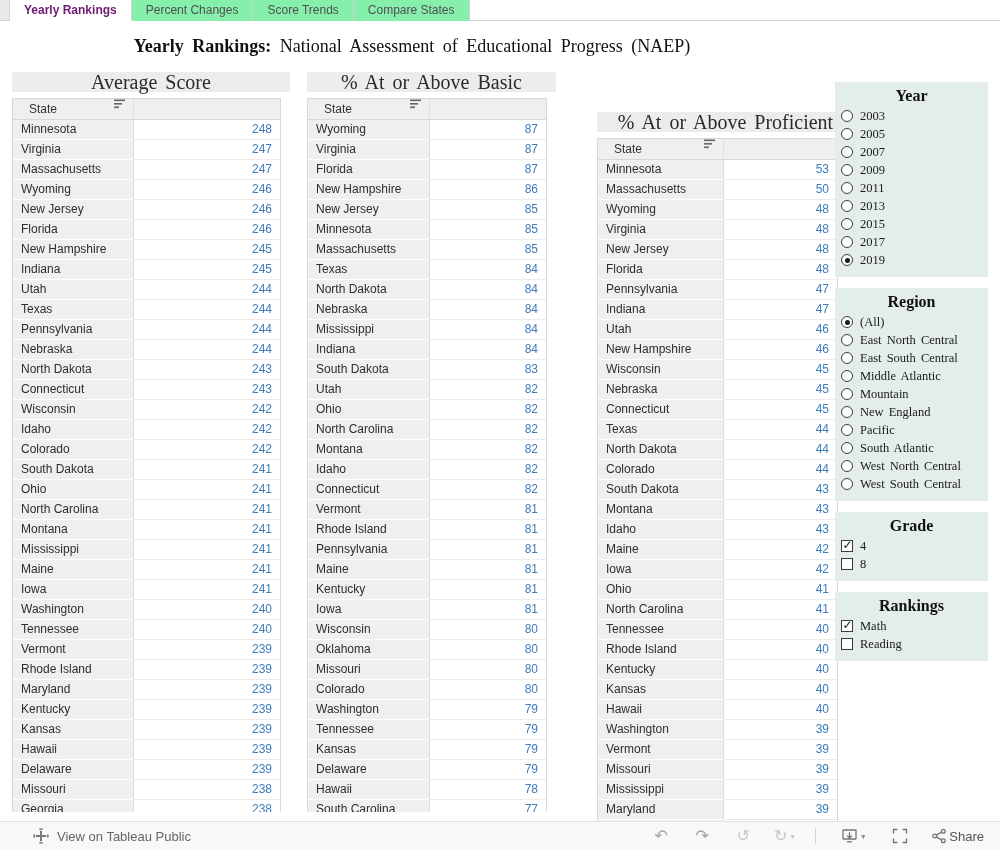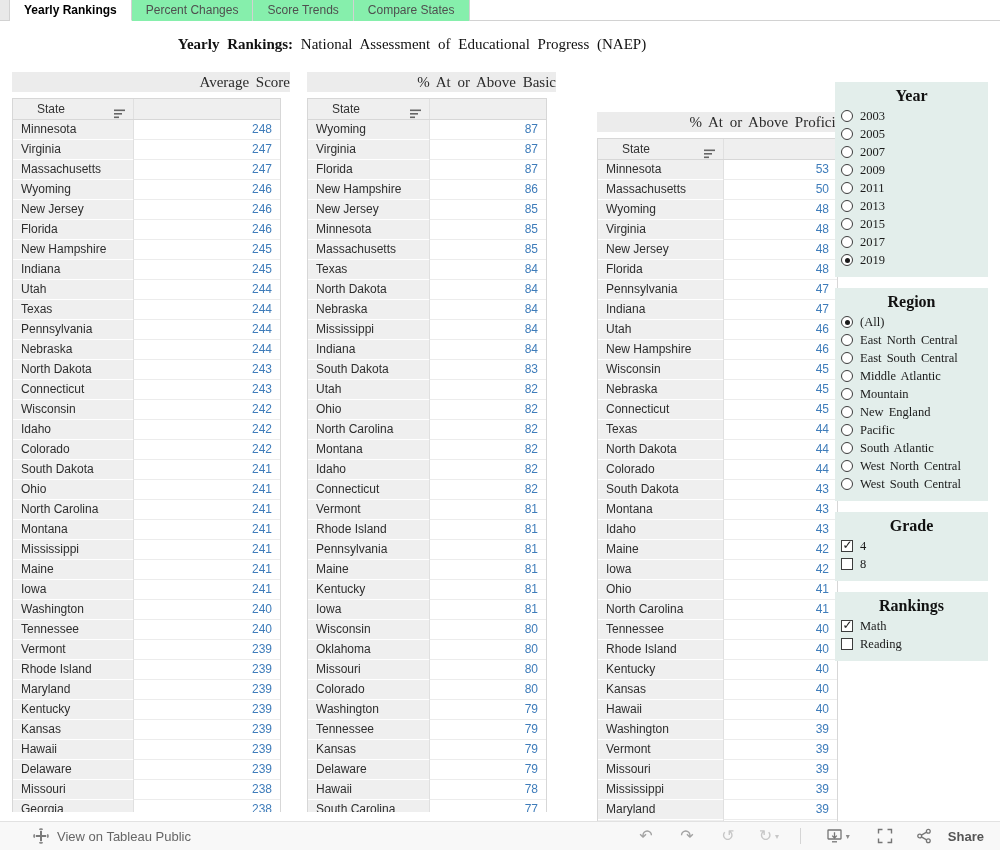--- a/index.html
+++ b/index.html
@@ -6,39 +6,39 @@
   html,body { width:1000px; height:850px; overflow:hidden; background:#fff;
     font-family:"Liberation Sans", sans-serif; position:relative; }
 
   
   .tabbar { position:absolute; top:0; left:0; width:1000px; height:21px;
     display:flex; border-bottom:1px solid #d2d2d2; background:#fff; }
   .tab-stub { width:10px; height:20px; background:#e9e9e9; border-right:1px solid #d2d2d2; }
   .tabs { display:flex; }
   .tab { height:21px; line-height:20px; padding:0 14px; font-size:12px; color:#4f4f4f;
     background:#86efac; border-right:1px solid #d2d2d2; cursor:default; white-space:nowrap; }
-  .tab.active { background:#fff; color:#000000; font-weight:700; border-bottom:1px solid #fff; }
+  .tab.active { background:#fff; color:#701a75; font-weight:700; border-bottom:1px solid #fff; }
 
   
   .page-title { position:absolute; top:36px; left:0; width:824px; text-align:center;
-    font-family:"Liberation Serif", serif; font-size:15px; color:#111; word-spacing:4px; }
+    font-family:"Liberation Serif", serif; font-size:18px; color:#111; word-spacing:4px; }
   .page-title .t-prefix { font-weight:600; }
 
   
   .viz { position:absolute; top:72px; height:740px; overflow:hidden; }
   .viz.t1 { left:12px;  width:278px; }
   .viz.t2 { left:307px; width:249px; }
   .viz.t3 { left:597px; width:257px;margin-top:40px; }
-  .viz-title { height:20px; background:#ececec; text-align:right; line-height:20px;
-    font-family:"Liberation Serif", serif; font-size:15px; color:#2b2b2b; word-spacing:3px; }
+  .viz-title { height:20px; background:#ececec; text-align:center; line-height:20px;
+    font-family:"Liberation Serif", serif; font-size:20px; color:#2b2b2b; word-spacing:3px; }
   .tbl { margin-top:6px; border:1px solid #d7d7d7; background:#fff; }
   .t1 .tbl { width:269px; } .t2 .tbl { width:240px; } .t3 .tbl { width:241px; }
   .thead { display:flex; height:21px; border-bottom:1px solid #d7d7d7; background:#efefef; }
   .th { font-size:12px; color:#333; line-height:20px; }
-  .state-h { display:flex; align-items:flex-end; padding-left:24px; }
+  .state-h { display:flex; align-items:flex-start; padding-left:16px; }
   .t1 .state-h { width:120px; } .t2 .state-h { width:121px; } .t3 .state-h { width:125px; }
   .state-h .sort-svg { margin-left:auto; margin-right:7px; }
   .val-h { flex:1; border-left:1px solid #e0e0e0; }
   .row { display:flex; height:20px; }
   .cell { font-size:12px; line-height:19px; }
   .cell.state { background:#efefef; color:#2e2e2e; padding-left:8px; border-bottom:1px solid #fff;
     white-space:nowrap; overflow:hidden; }
   .t1 .cell.state { width:120px; } .t2 .cell.state { width:121px; } .t3 .cell.state { width:125px; }
   .cell.val { flex:1; text-align:right; padding-right:8px; color:#3e7cba;
     border-bottom:1px solid #ececec; border-left:1px solid #e0e0e0; }
@@ -64,21 +64,21 @@
   .tb-left { display:flex; align-items:center; margin-left:33px; cursor:pointer; }
   .tb-left .vot-label { font-size:13px; color:#666; margin-left:8px; }
   .tb-right { display:flex; align-items:center; margin-left:auto; margin-right:16px; }
   .tb-btn { display:flex; align-items:center; justify-content:center; width:20px; height:20px;
     margin-left:21px; cursor:pointer; }
   .glyph { font-size:16px; line-height:16px; }
   .g-med { color:#a3a3a3; } .g-light { color:#c7c7c7; }
   .caret { font-size:8px; color:#8a8a8a; margin-left:3px; }
   .caret.light { color:#c7c7c7; }
   .tb-sep { width:1px; height:16px; background:#d5d5d5; margin-left:21px; }
-  .share-label { font-size:13px; color:#555; margin-left:16px;font-weight:bold; }
+  .share-label { font-size:13px; color:#555; margin-left:2px; }
   svg { display:block; }
 </style>
 </head>
 <body>
 
 <div class="tabbar">
   <div class="tab-stub"></div>
   <div class="tabs">
 
       <div class="tab active">

